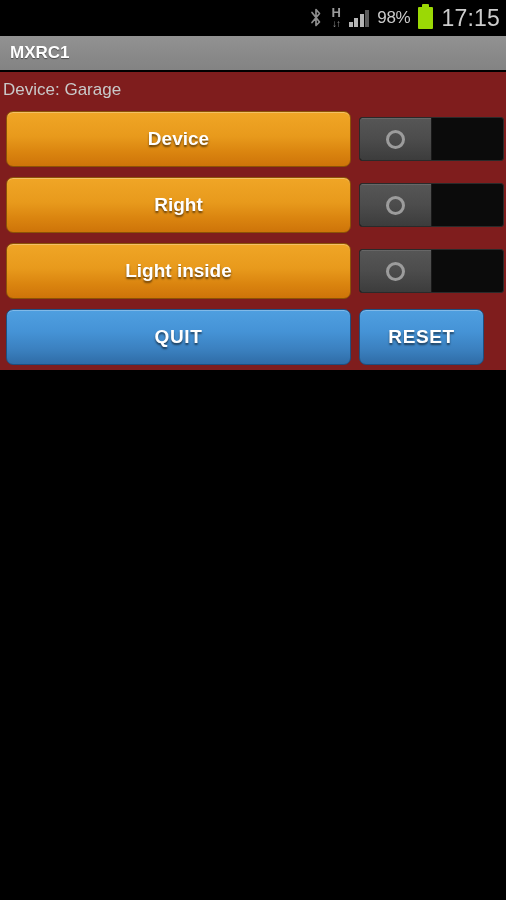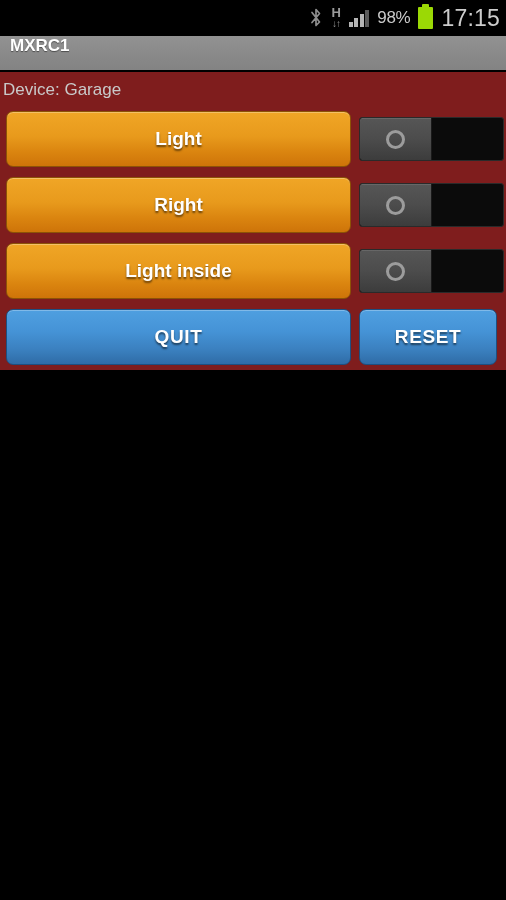--- a/index.html
+++ b/index.html
@@ -101,21 +101,21 @@
     margin-left: 0;
     text-align: center;
   }
 
   
   .actionbar {
     height: 36px;
     background: linear-gradient(to bottom, #929292 0%, #8a8a8a 50%, #838383 100%);
     border-bottom: 2px solid #000000;
     display: flex;
-    align-items: flex-start;
+    align-items: center;
     padding-left: 10px;
     box-sizing: border-box;
   }
   .app-title {
     color: #ffffff;
     font-size: 17px;
     font-weight: bold;
     text-shadow: 0 1px 1px rgba(0,0,0,0.45);
   }
 
@@ -169,21 +169,21 @@
     letter-spacing: 0.6px;
     background: linear-gradient(to bottom, #4f9fe0 0%, #4593d6 40%, #3a7fbe 75%, #2f6ca6 100%);
     border: 1px solid #1d4f80;
     box-shadow: inset 0 1px 0 rgba(255,255,255,0.28);
   }
   .btn-quit {
     width: 345px;
     margin-left: 6px;
   }
   .btn-reset {
-    width: 138px;
+    width: 125px;
     margin-left: 8px;
   }
 
   
   .toggle {
     position: relative;
     width: 145px;
     height: 44px;
     margin-left: 8px;
     background: #0b0b0b;
@@ -251,21 +251,21 @@
   <span class="app-title">MXRC1</span>
 </div>
 
 <div class="content">
 
   <div class="device-line">Device: Garage</div>
 
   <div class="rows">
 
     <div class="row">
-      <button class="btn btn-orange">Light</button>
+      <button class="btn btn-orange">Device</button>
       <div class="toggle">
         <div class="thumb">
           <span class="ring"></span>
         </div>
       </div>
     </div>
 
     <div class="row">
       <button class="btn btn-orange">Right</button>
       <div class="toggle">

